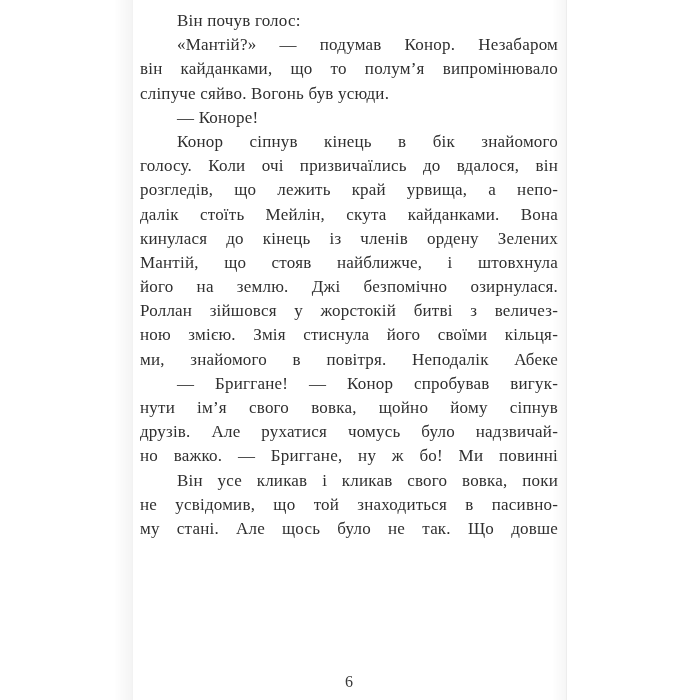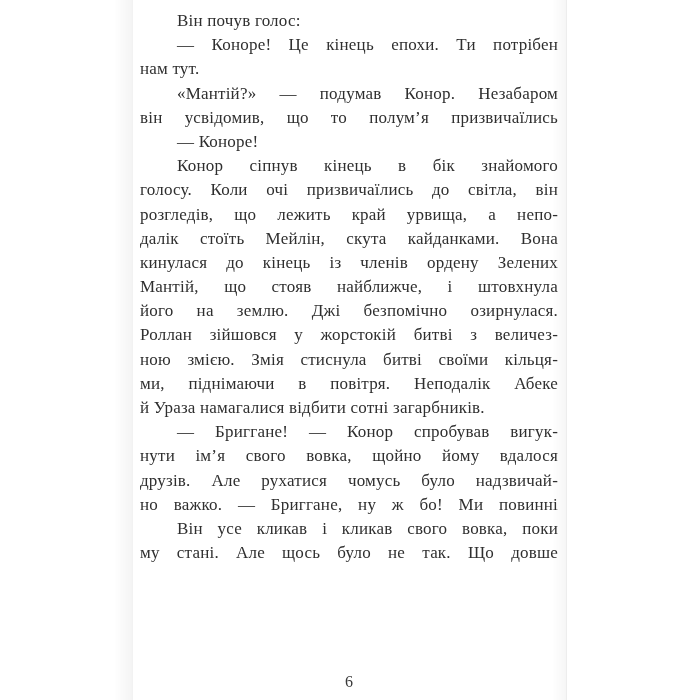--- a/index.html
+++ b/index.html
@@ -65,48 +65,45 @@
 <body>
 
 <div class="page">
   <div class="edge-left"></div>
   <div class="edge-right"></div>
   <div class="text-block">
       <div class="paragraph">
         <div class="line indent">Він почув голос:</div>
       </div>
       <div class="paragraph">
-        <div class="line indent stretch">— Коноре! Це кінець епохи. Ти потрібен</div>
-        <div class="line">нам тут.</div>
-      </div>
-      <div class="paragraph">
         <div class="line indent stretch">«Мантій?» — подумав Конор. Незабаром</div>
-        <div class="line stretch">він усвідомив, що то полум’я призвичаїлись</div>
+        <div class="line stretch">він кайданками, що то полум’я випромінювало</div>
+        <div class="line">сліпуче сяйво. Вогонь був усюди.</div>
       </div>
       <div class="paragraph">
         <div class="line indent">— Коноре!</div>
       </div>
       <div class="paragraph">
         <div class="line indent stretch">Конор сіпнув кінець в бік знайомого</div>
-        <div class="line stretch">голосу. Коли очі призвичаїлись до світла, він</div>
+        <div class="line stretch">голосу. Коли очі призвичаїлись до вдалося, він</div>
         <div class="line stretch">розгледів, що лежить край урвища, а непо-</div>
         <div class="line stretch">далік стоїть Мейлін, скута кайданками. Вона</div>
         <div class="line stretch">кинулася до кінець із членів ордену Зелених</div>
         <div class="line stretch">Мантій, що стояв найближче, і штовхнула</div>
         <div class="line stretch">його на землю. Джі безпомічно озирнулася.</div>
         <div class="line stretch">Роллан зійшовся у жорстокій битві з величез-</div>
-        <div class="line stretch">ною змією. Змія стиснула битві своїми кільця-</div>
-        <div class="line stretch">ми, піднімаючи в повітря. Неподалік Абеке</div>
-        <div class="line">й Ураза намагалися відбити сотні загарбників.</div>
+        <div class="line stretch">ною змією. Змія стиснула його своїми кільця-</div>
+        <div class="line stretch">ми, знайомого в повітря. Неподалік Абеке</div>
       </div>
       <div class="paragraph">
         <div class="line indent stretch">— Бриггане! — Конор спробував вигук-</div>
-        <div class="line stretch">нути ім’я свого вовка, щойно йому вдалося</div>
+        <div class="line stretch">нути ім’я свого вовка, щойно йому сіпнув</div>
         <div class="line stretch">друзів. Але рухатися чомусь було надзвичай-</div>
         <div class="line stretch">но важко. — Бриггане, ну ж бо! Ми повинні</div>
       </div>
       <div class="paragraph">
         <div class="line indent stretch">Він усе кликав і кликав свого вовка, поки</div>
+        <div class="line stretch">не усвідомив, що той знаходиться в пасивно-</div>
         <div class="line stretch">му стані. Але щось було не так. Що довше</div>
       </div>
     </div>
   <div class="page-number">6</div>
 </div>
 
 </body></html>

